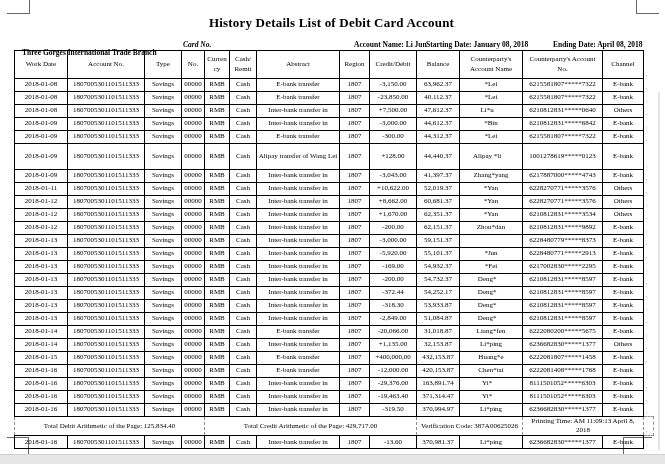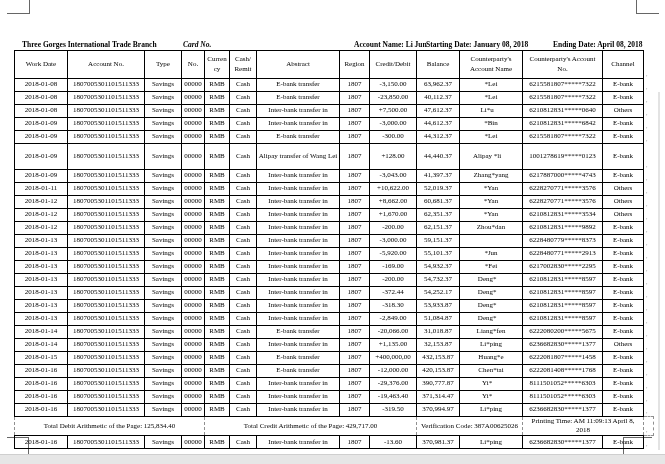--- a/index.html
+++ b/index.html
@@ -2,21 +2,21 @@
 <html><head>
 <meta charset="utf-8">
 <style>
   html,body{margin:0;padding:0;background:#ffffff;}
   .page{position:relative;width:665px;height:464px;background:#ffffff;overflow:hidden;
         font-family:"Liberation Serif",serif;color:#000;}
   .title{position:absolute;top:15px;left:0;right:0;text-align:center;
          font-weight:bold;font-size:13px;letter-spacing:.2px;}
   .title .hidden-mark{font-size:7px;color:#999;font-weight:normal;}
   .meta span{position:absolute;top:40px;font-size:7.5px;font-weight:bold;white-space:nowrap;}
-  .m-branch{left:22px;}  .m-card{left:183px;font-style:italic;}  .m-acct{left:354px;}
+  .m-branch{left:22px;margin-top:8px;}  .m-card{left:183px;font-style:italic;}  .m-acct{left:354px;}
   .m-start{left:426px;}  .m-end{left:553px;}
 
   table{position:absolute;left:14px;top:50px;width:639px;
         border-collapse:collapse;table-layout:fixed;}
   col.c0{width:53px}col.c1{width:77px}col.c2{width:37px}col.c3{width:23px}
   col.c4{width:25px}col.c5{width:27px}col.c6{width:83px}col.c7{width:30px}
   col.c8{width:47px}col.c9{width:43px}col.c10{width:63px}col.c11{width:80px}
   col.c12{width:41px}col.ceol{width:10px}
   th,td{border:1px solid #000;font-size:7px;font-weight:normal;text-align:center;
         padding:0 1px;line-height:1.3;overflow:hidden;}
@@ -42,20 +42,21 @@
 </head>
 <body>
 
 <div class="page">
 
   <div class="cm cm-tl"></div>
   <div class="cm cm-tr"></div>
   <div class="cm cm-bl"></div>
   <div class="cm cm-br"></div>
 
+  <div class="title"><span>History Details List of Debit Card Account</span><span class="hidden-mark">,</span></div>
 
   <div class="meta">
     <span class="m-branch">Three Gorges International Trade Branch</span>
     <span class="m-card">Card No.</span>
     <span class="m-acct">Account Name: Li Jun</span>
     <span class="m-start">Starting Date: January 08, 2018</span>
     <span class="m-end">Ending Date: April 08, 2018</span>
   </div>
 
   <table>
@@ -449,21 +450,21 @@
         <tr>
           <td>2018-01-16</td>
           <td>1807005301101511333</td>
           <td>Savings</td>
           <td>00000</td>
           <td>RMB</td>
           <td>Cash</td>
           <td>Inter-bank transfer in</td>
           <td>1807</td>
           <td>-29,376.00</td>
-          <td>390,777.87</td>
+          <td>163,891.74</td>
           <td>Yi*<span class="scrib">ww</span></td>
           <td>8111501052*****6303</td>
           <td>E-bank</td>
           <td class="eol">,</td>
         </tr>
         <tr>
           <td>2018-01-16</td>
           <td>1807005301101511333</td>
           <td>Savings</td>
           <td>00000</td>

